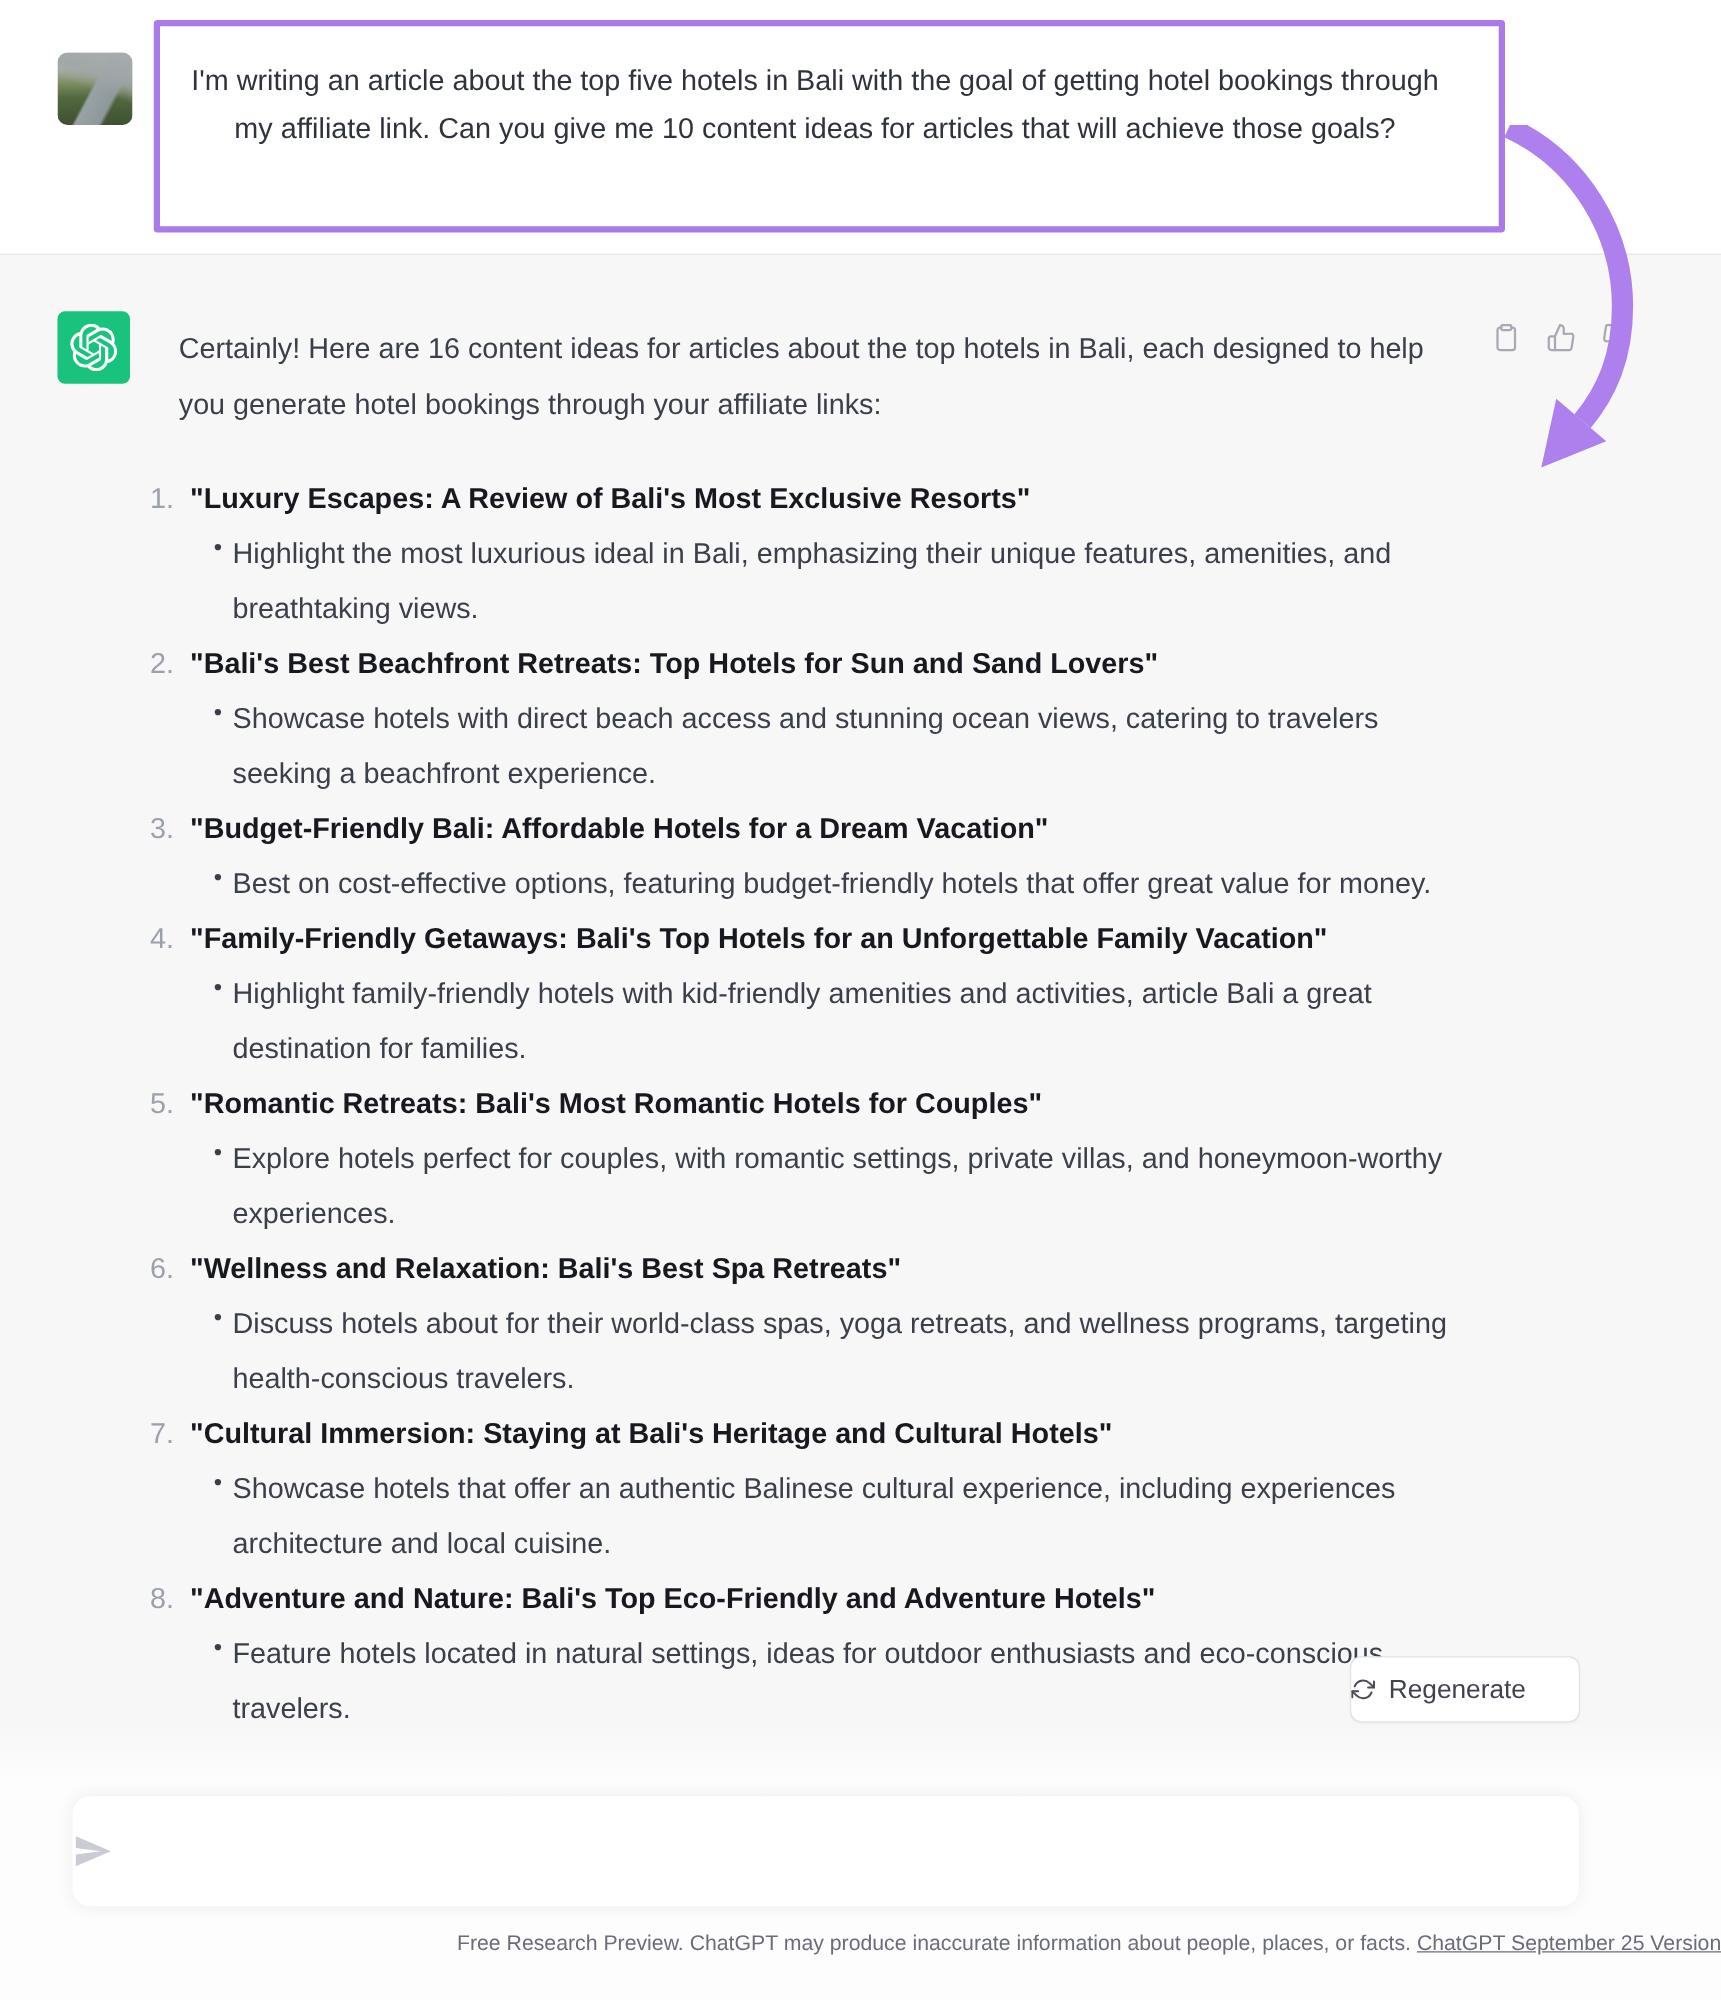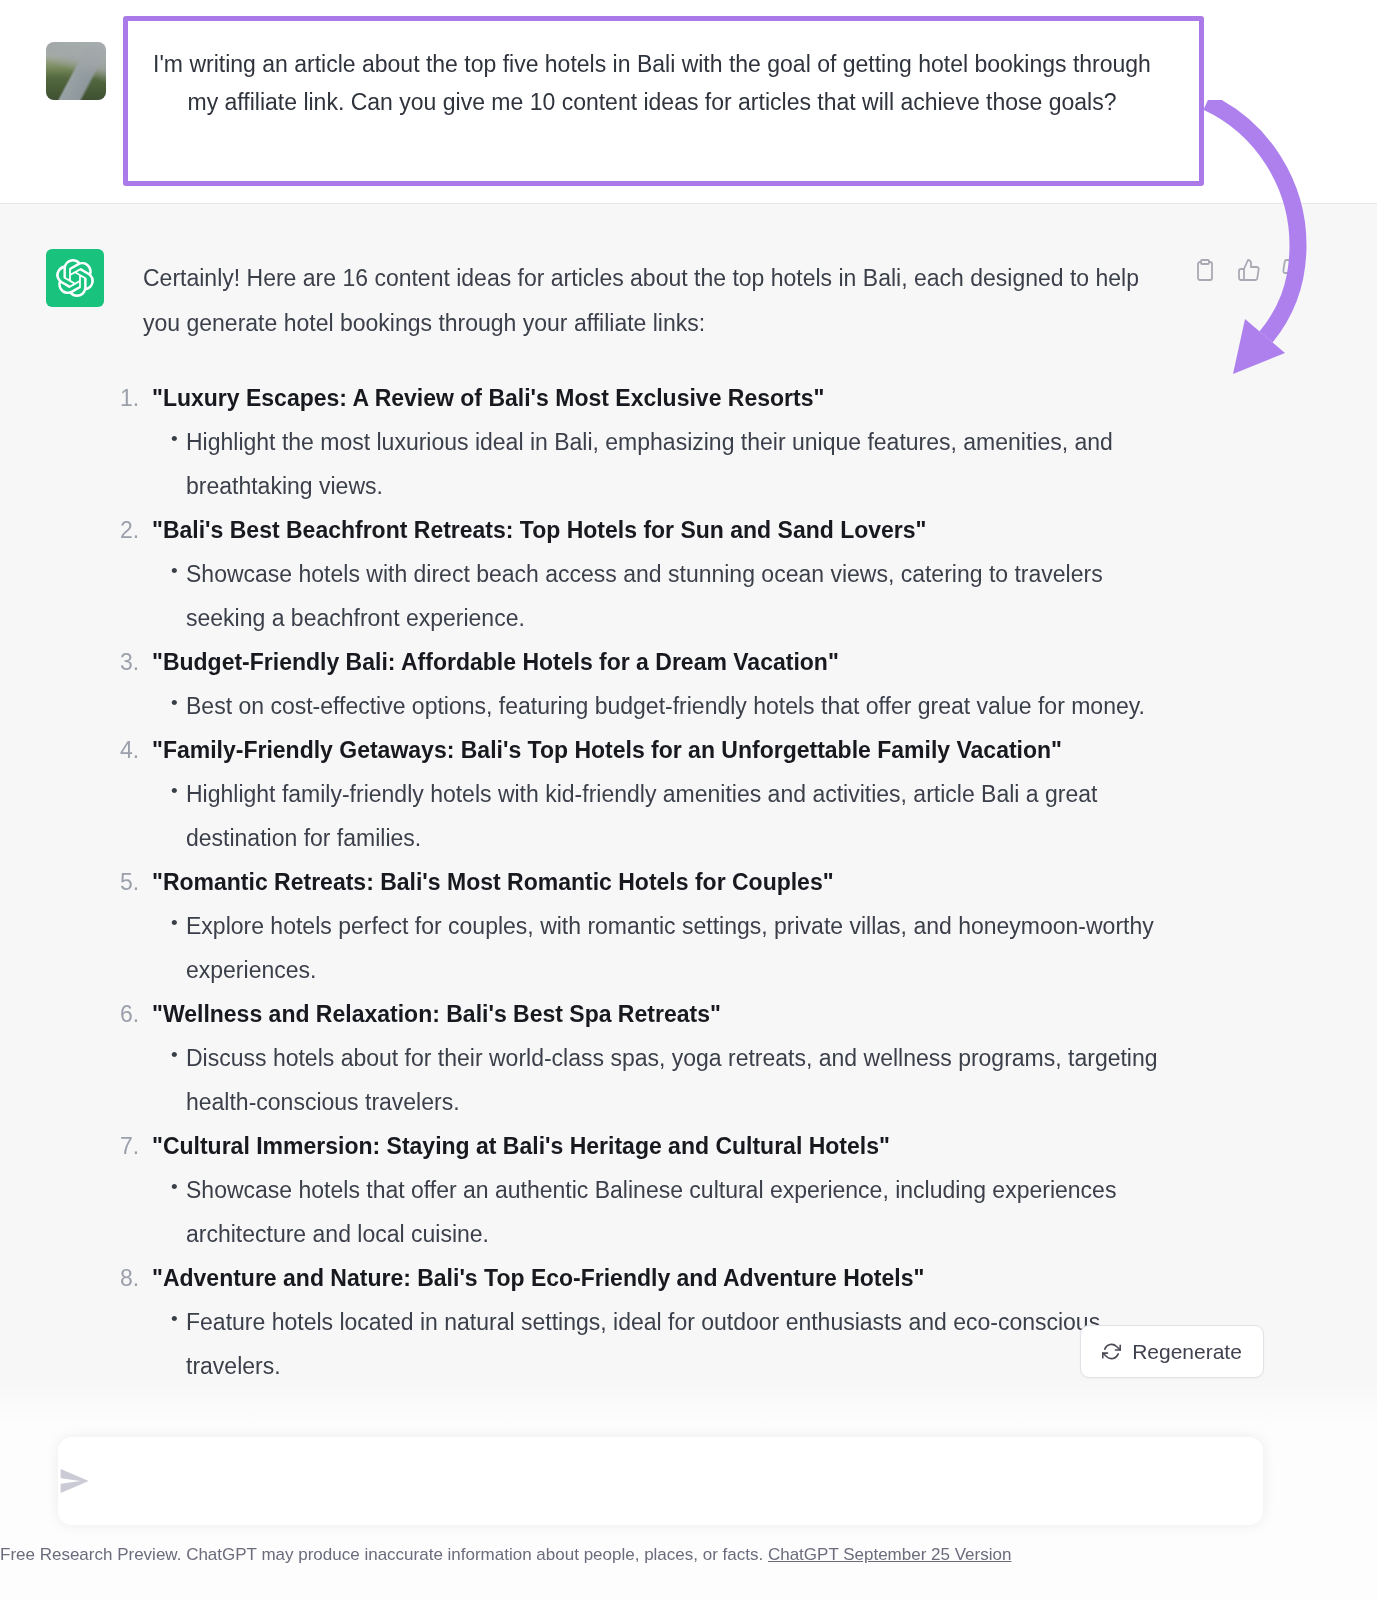--- a/index.html
+++ b/index.html
@@ -61,21 +61,21 @@
   .idea-bullet { flex:none; width:15px; font-size:19px; color:#3b3f49; position:relative; top:-3px; }
   .idea-desc-text { width:985px; }
 
   
   .annotation-arrow { position:absolute; left:1185px; top:100px; z-index:6; pointer-events:none; }
 
   
   .regenerate-btn {
     position:absolute; left:1080px; top:1325px; width:184px; height:53px; z-index:9;
     background:#ffffff; border:1px solid #e2e2e8; border-radius:9px;
-    display:flex; align-items:center; justify-content:center; gap:11px;
+    display:flex; align-items:center; gap:11px;
     font-size:21px; color:#40414f; cursor:pointer;
     box-shadow:0 1px 2px rgba(0,0,0,0.04);
   }
 
   
   .bottom-fade {
     position:absolute; left:0; top:1378px; width:1377px; height:222px; z-index:8;
     background:linear-gradient(180deg, rgba(255,255,255,0) 0%, rgba(254,254,255,0.85) 22%, #fdfdfe 42%, #fdfdfe 100%);
   }
   .composer {
@@ -87,21 +87,21 @@
   .composer input {
     flex:1; border:none; outline:none; background:transparent;
     padding:0 20px 0 36px; font-family:"Liberation Sans", sans-serif;
     font-size:23px; color:#40414f;
   }
   .composer input::placeholder { color:#9b9ba8; }
   .send-btn { flex:none; margin-right:28px; cursor:pointer; display:flex; }
 
   .footer {
     position:absolute; left:0; top:1545px; width:1377px; z-index:11;
-    text-align:left; font-size:17px; color:#6b6c7b;
+    text-align:right; font-size:17px; color:#6b6c7b;
   }
   .footer a { color:#6b6c7b; text-decoration:underline; cursor:pointer; }
 </style>
 </head>
 <body style="--purple: #a97ae8; --green: #19c37d; --assistant-bg: #f7f7f8;">
 
 <div class="user-section">
   <div class="user-avatar"></div>
   <div class="user-box">
     <div class="user-text">I'm writing an article about the top five hotels in Bali with the goal of getting hotel bookings through my affiliate link. Can you give me 10 content ideas for articles that will achieve those goals?</div>
@@ -203,21 +203,21 @@
           <span class="idea-desc-text">Showcase hotels that offer an authentic Balinese cultural experience, including experiences architecture and local cuisine.</span>
         </div>
       </div>
         <div class="idea-item">
         <div class="idea-head">
           <span class="idea-num">8.</span>
           <span class="idea-title">"Adventure and Nature: Bali's Top Eco-Friendly and Adventure Hotels"</span>
         </div>
         <div class="idea-desc">
           <span class="idea-bullet">•</span>
-          <span class="idea-desc-text">Feature hotels located in natural settings, ideal for outdoor enthusiasts and eco-conscious travelers.</span>
+          <span class="idea-desc-text">Feature hotels located in natural settings, ideas for outdoor enthusiasts and eco-conscious travelers.</span>
         </div>
       </div>
       </div>
   </div>
 </div>
 
 <svg class="annotation-arrow" width="140" height="285" viewBox="0 0 140 285">
   <path d="M 22 2 C 78 28, 113 85, 113 145 C 113 186, 100 214, 81 237" fill="none" stroke="#ad80ed" stroke-width="17"></path>
   <polygon points="48,274 100,253 60,219" fill="#ad80ed"></polygon>
 </svg>

